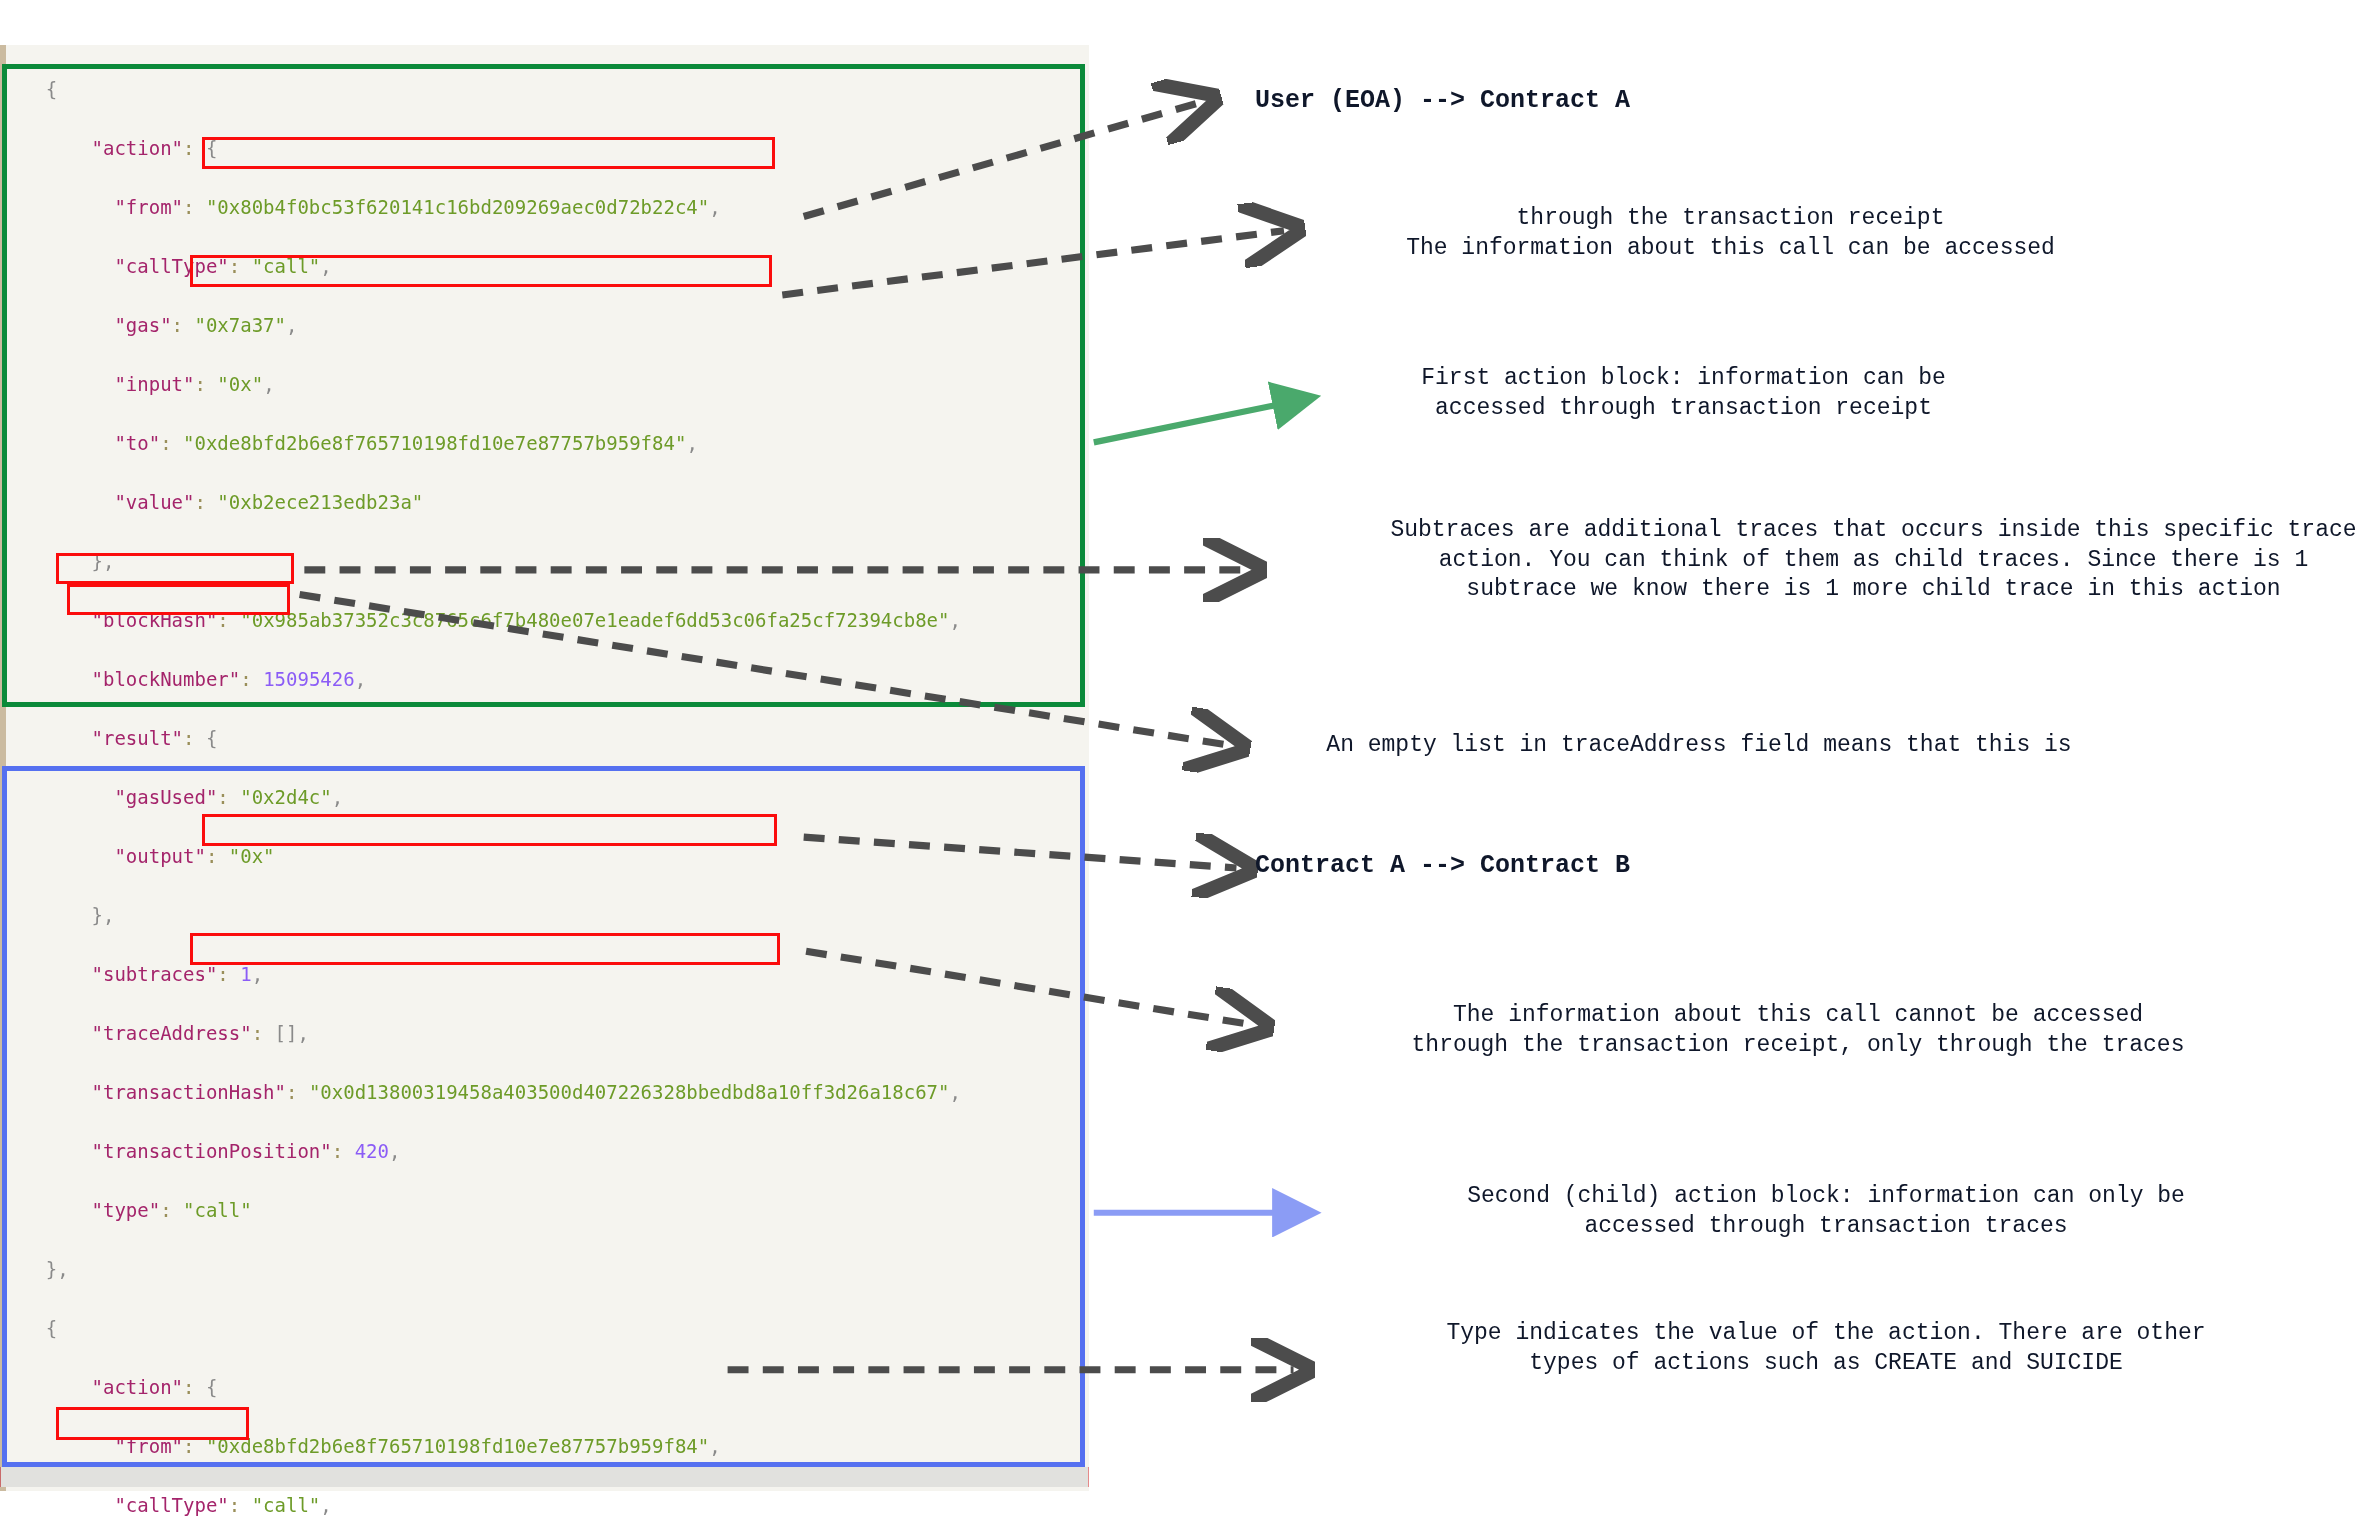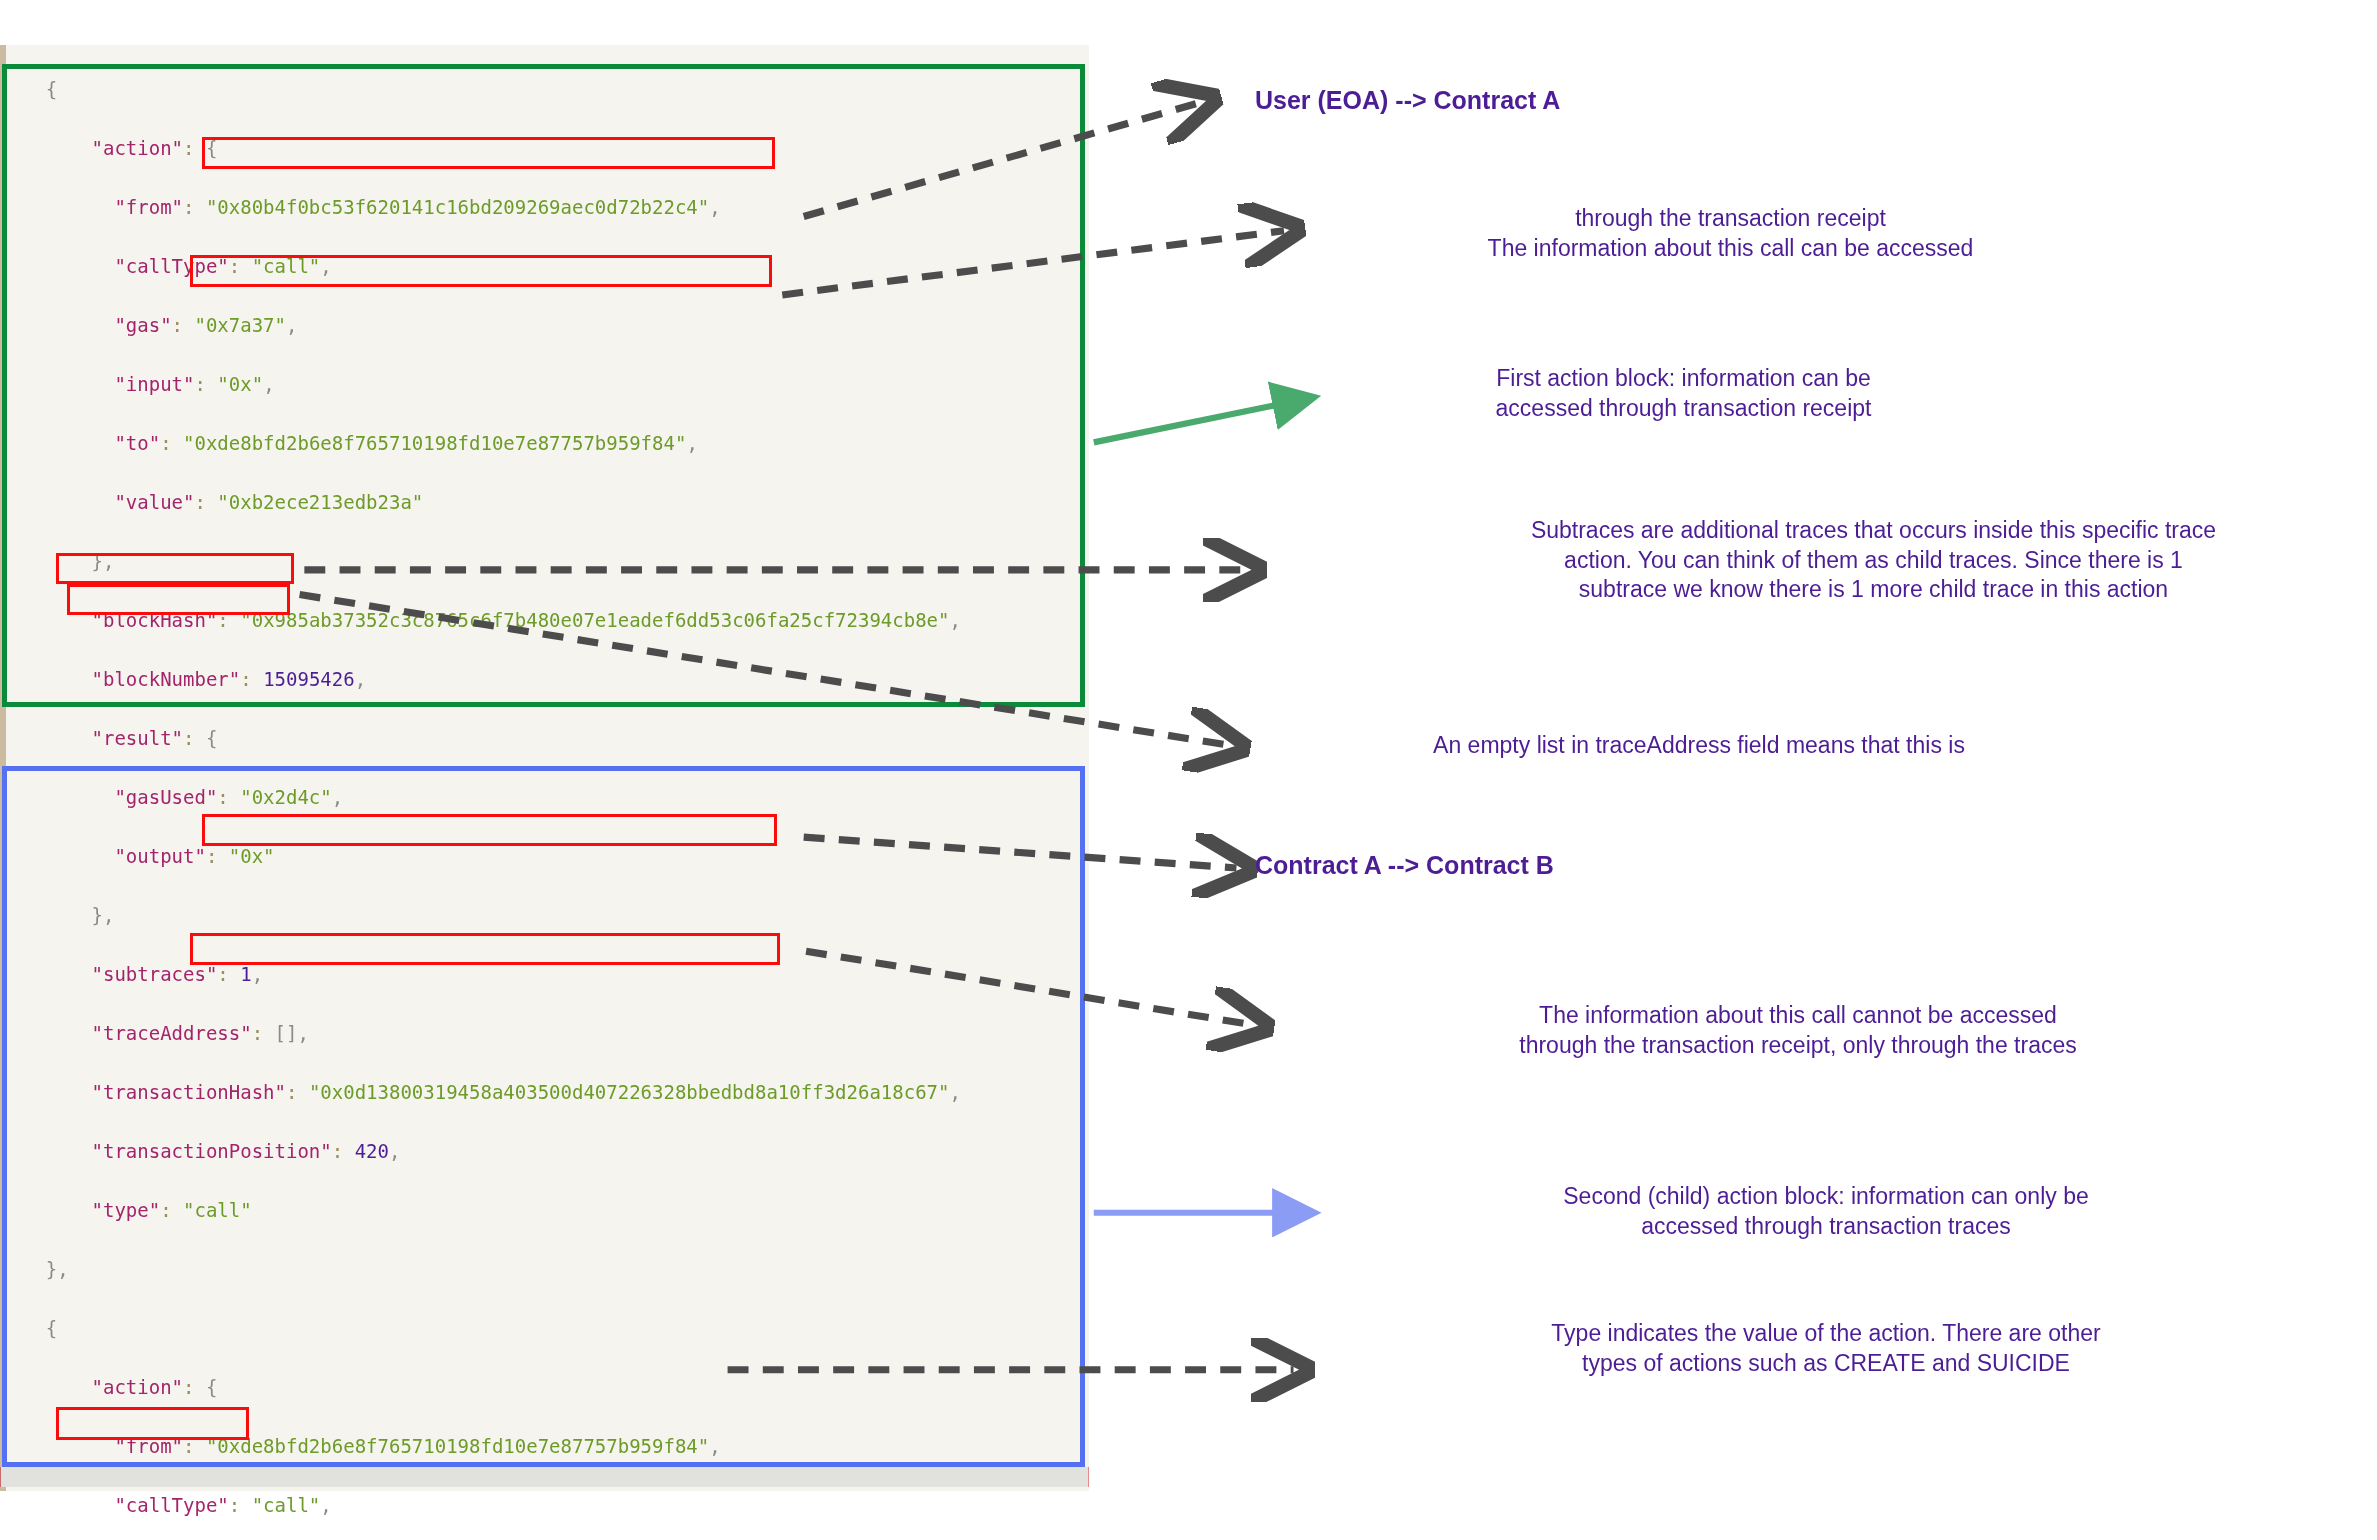--- a/index.html
+++ b/index.html
@@ -55,41 +55,41 @@
     width:1089px;
     font-family:"DejaVu Sans Mono","Liberation Mono",monospace;
     font-size:19px;
     line-height:29.5px;
     white-space:pre;
     color:#7a7a7a;
   }
   .code .ln{height:29.5px;display:block;position:relative;}
   .k{color:#a4246b;}
   .s{color:#6d9b28;}
-  .n{color:#4c1d95;}
+  .n{color:#8b5cf6;}
   .p{color:#8a8a8a;}
   .c{color:#9a8f5a;}
 
   
   .redbox{
     position:absolute;
     border:3.3px solid #fb0c0c;
     box-sizing:border-box;
     pointer-events:none;
     background:transparent;
   }
 
   
   .note{
     position:absolute;
-    color:#4c1d95;
+    color:#0f172a;
     font-size:23px;
     line-height:29.5px;
     text-align:center;
-    font-family:Liberation Sans, sans-serif;
+    font-family:Liberation Mono, monospace;
   }
   .note.bold{font-weight:bold;font-size:25px;text-align:left;}
 
   svg.arrows{position:absolute;left:0;top:0;width:2568px;height:1541px;overflow:visible;}
 </style>
 </head>
 <body>
 
 <div class="canvas">
 

